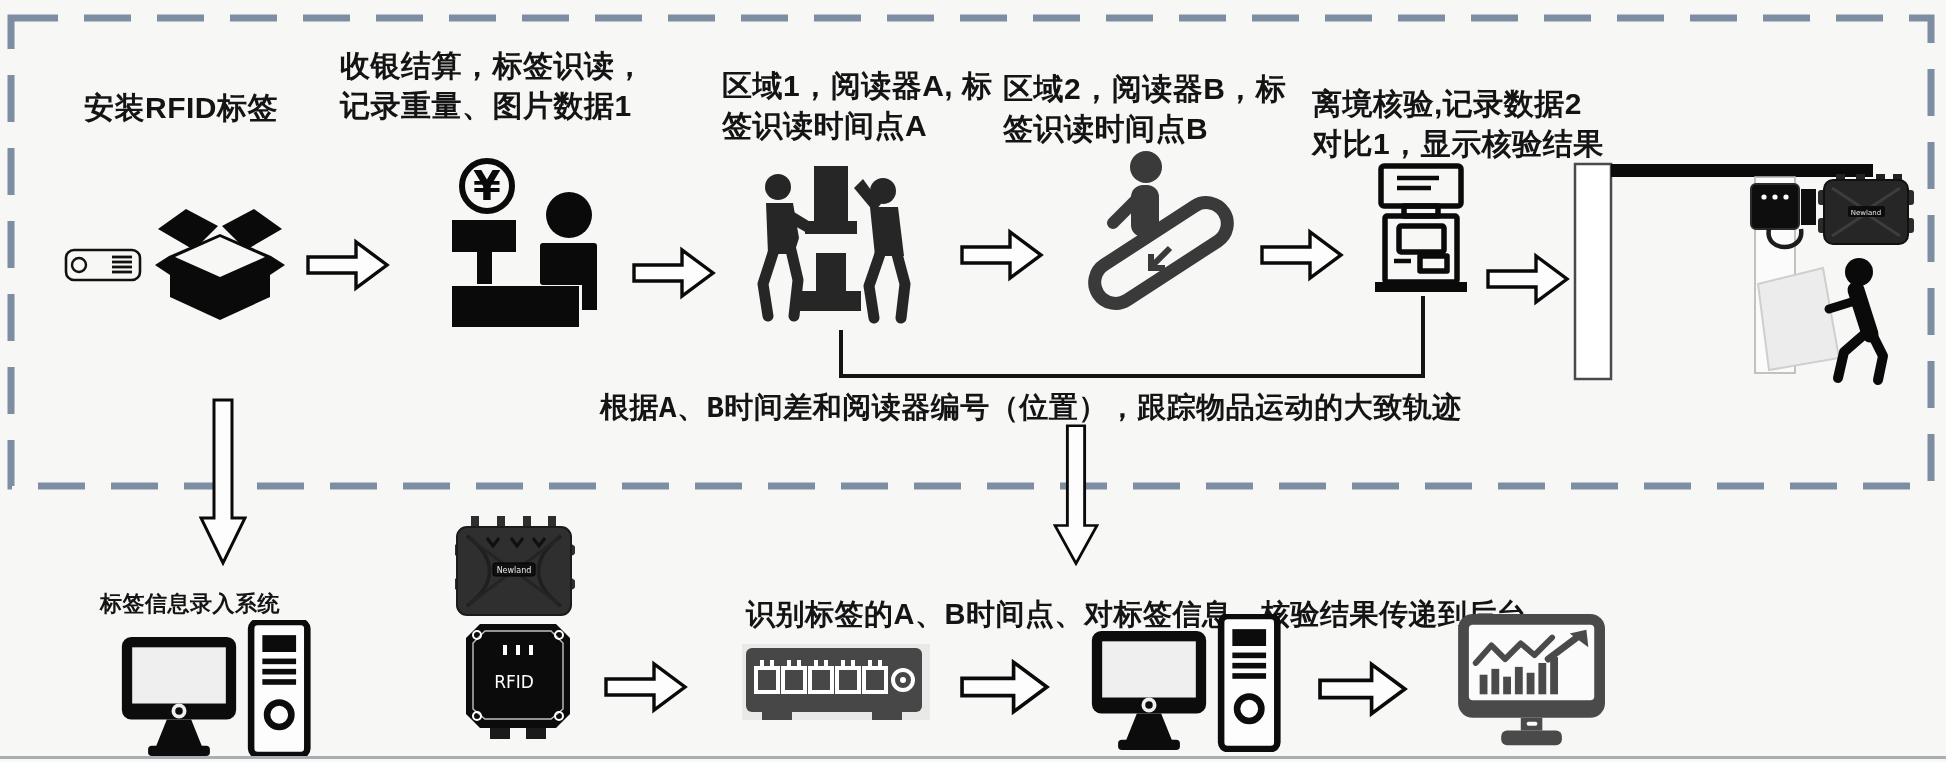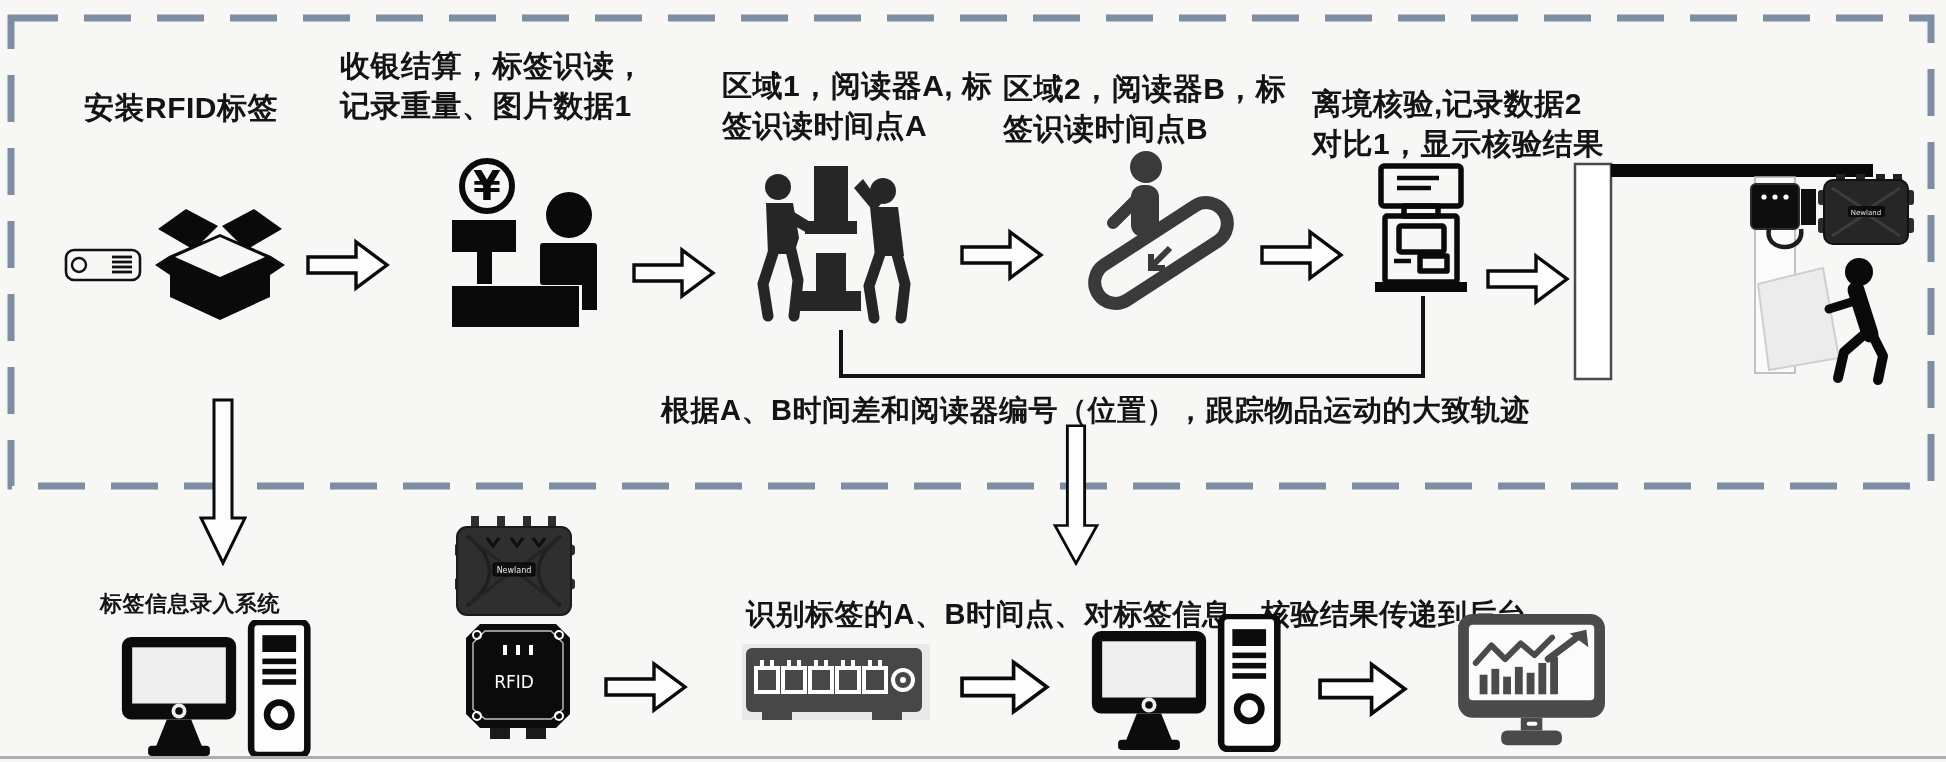--- a/index.html
+++ b/index.html
@@ -12,21 +12,21 @@
   .abs{position:absolute;}
   .lbl{
     position:absolute;
     font-weight:600;
     font-size:30px;
     line-height:40px;
     color:#141414;
     white-space:pre-line;
     letter-spacing:0.5px;
   }
-  .lbl.center{text-align:right;}
+  .lbl.center{text-align:left;font-family:Liberation Mono, monospace;}
   .line{position:absolute;background:#141414;}
   svg{display:block;}
   #bottom-rule{position:absolute;left:0;top:756px;width:1946px;height:3px;background:#a9aeb6;}
 </style>
 </head>
 <body>
 
 <div id="canvas">
 
   <svg class="abs" style="left:6px;top:10px;" width="1932" height="484">

